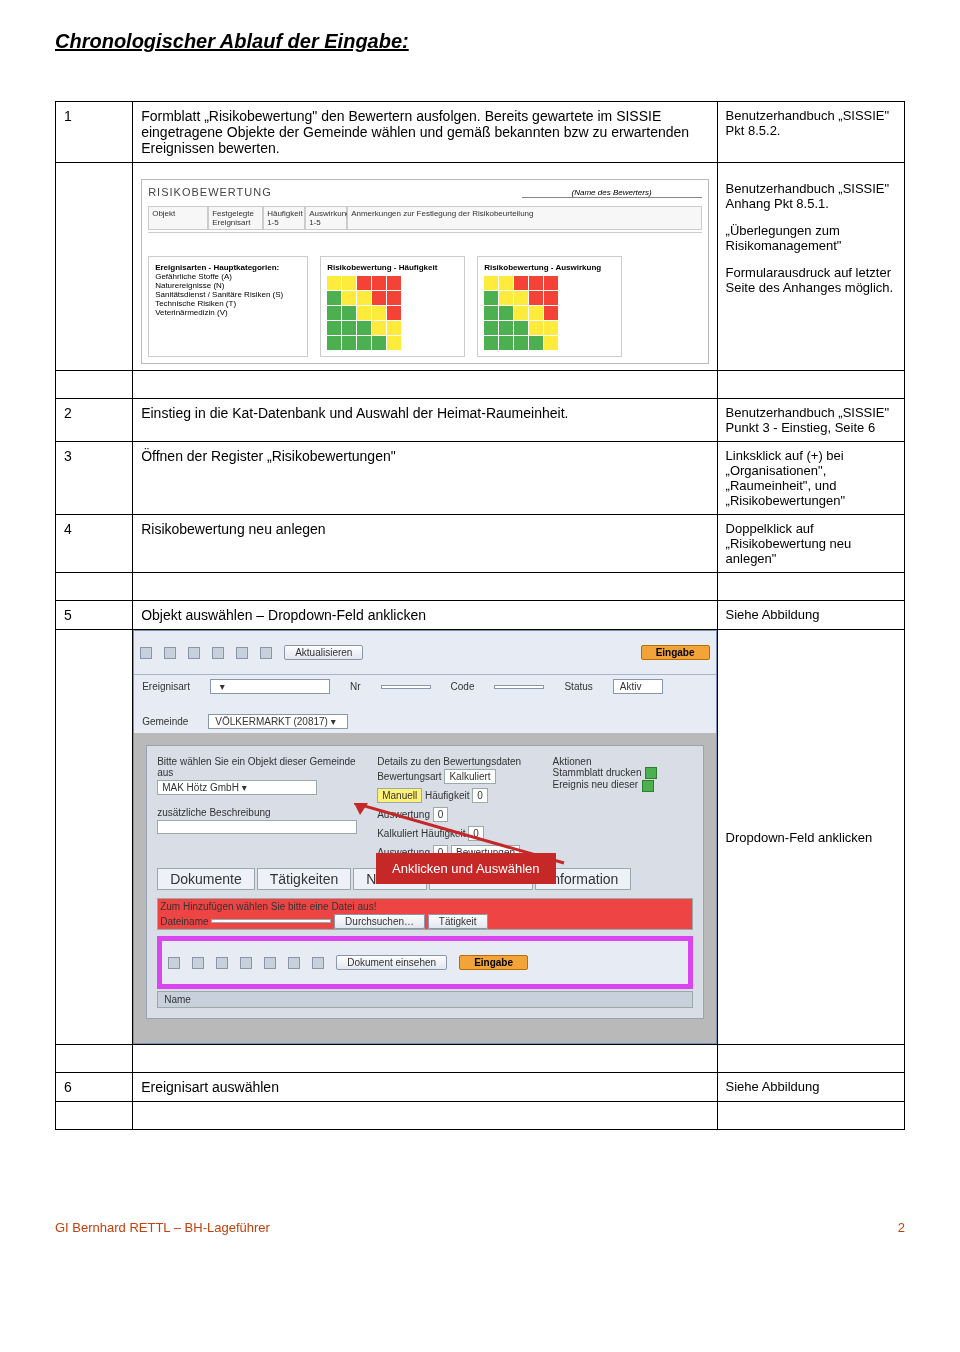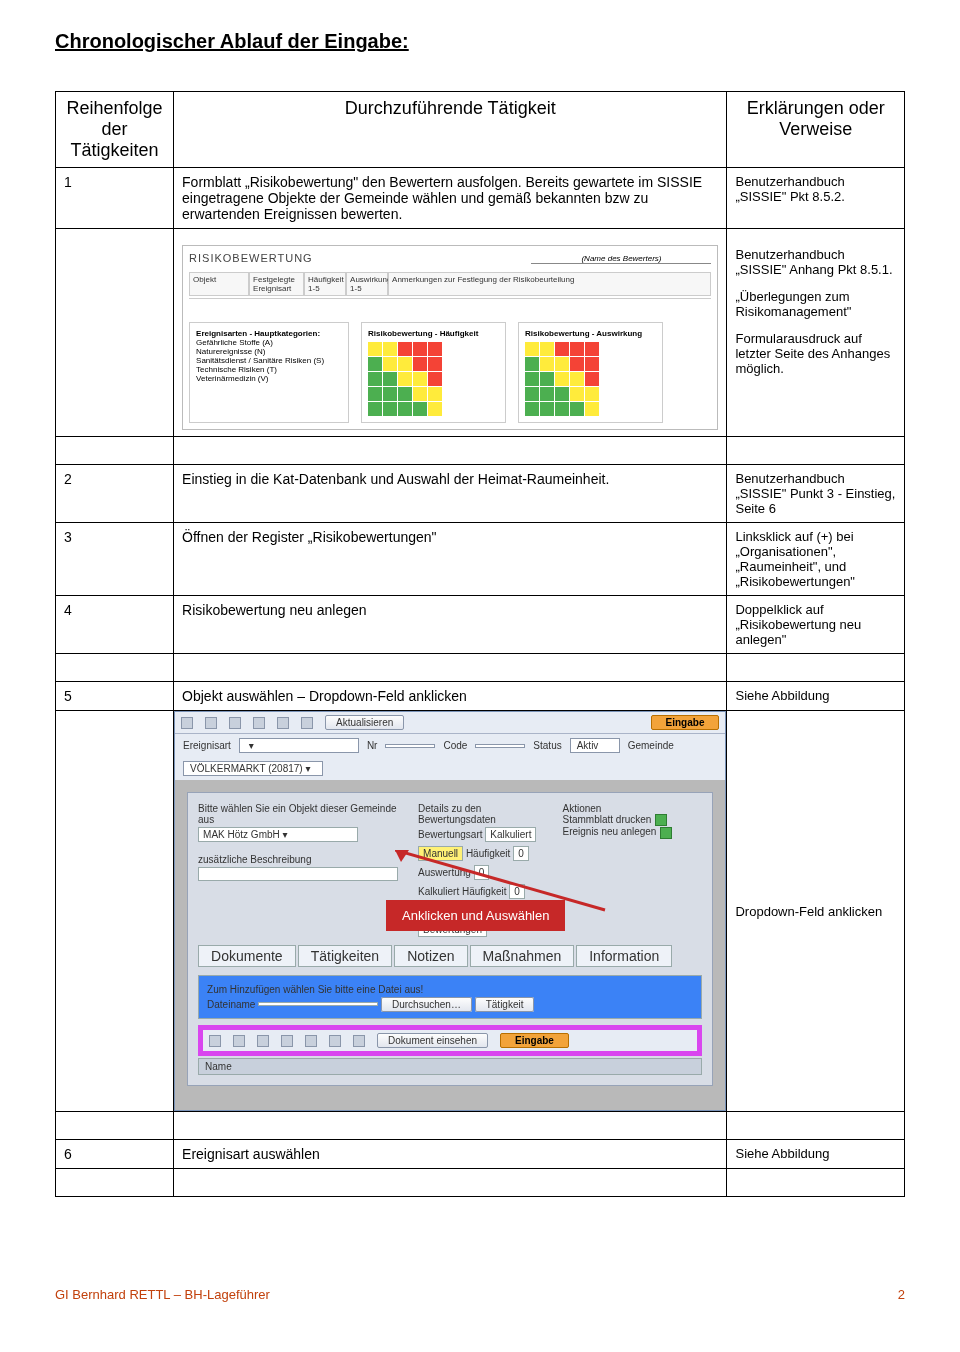--- a/index.html
+++ b/index.html
@@ -9,21 +9,22 @@
     width: 960px;
     margin: 0 auto;
     padding: 30px 55px 20px 55px;
     font-size: 14px;
     color: #000;
   }
   .page-title {
     font-size: 20px;
     font-weight: bold;
     text-decoration: underline;
-    margin-bottom: 38px;
+    margin-bottom: 48px;
+    font-style: italic;
   }
   table.main {
     width: 100%;
     border-collapse: collapse;
     font-size: 14px;
   }
   table.main td, table.main th {
     border: 1px solid #000;
     padding: 6px 8px;
     vertical-align: top;
@@ -65,37 +66,37 @@
   .app-shot {
     border: 1px solid #7a93b8;
     background: #dde4ee;
     font-size: 10px;
     color: #333;
     padding: 0;
   }
   .toolbar {
     background: #e7ecf4;
     border-bottom: 1px solid #aab4c8;
-    padding: 3px 6px;
+    padding: 14px 6px;
     display: flex; align-items: center; gap: 12px;
   }
   .ico { display: inline-block; width: 12px; height: 12px; background: #c8d0dc; border: 1px solid #8a96aa; }
   .btn {
     background: linear-gradient(#fdfdfd,#e2e6ee);
     border: 1px solid #8a96aa; border-radius: 2px;
     padding: 1px 10px; font-size: 10px;
   }
   .tabbtn {
     background: #f2a33a; color: #000;
     border: 1px solid #b86f00; border-radius: 2px;
     padding: 1px 14px; font-size: 10px; font-weight: bold;
   }
   .fieldrow {
     background: #e7ecf4; padding: 4px 8px;
-    display: flex; align-items: center; gap: 8px; flex-wrap: wrap;
+    display: flex; align-items: center; gap: 20px; flex-wrap: wrap;
   }
   .fld {
     background: #fff; border: 1px solid #8a96aa; padding: 1px 6px;
     font-size: 10px; min-width: 50px; display: inline-block;
   }
   .lbl { font-size: 10px; color: #333; }
   .workarea {
     background: #b9b9b9; padding: 12px 12px 24px 12px; position: relative;
   }
   .panel {
@@ -107,21 +108,21 @@
     background: #fff; border: 1px solid #9aa; padding: 1px 4px; font-size: 10px; margin: 2px 0; display: inline-block;
   }
   .yellow { background: #fff176; }
   .tabstrip {
     display: flex; gap: 2px; padding: 6px 0 0 0;
   }
   .tab {
     background: #eef2f8; border: 1px solid #9aa; padding: 2px 12px; font-size: 14px;
   }
   .hint {
-    background: #3b82f6; border: 1px solid #9aa; margin-top: 8px; padding: 8px; font-size: 10px;
+    background: #ef4444; border: 1px solid #9aa; margin-top: 8px; padding: 2px; font-size: 10px;
   }
   .callout {
     position: absolute; right: 160px; top: 120px;
     background: #c62828; color: #fff; padding: 8px 16px; font-size: 13px;
   }
   .arrow {
     position: absolute; left: 220px; top: 70px; width: 220px; height: 70px;
   }
   .green-ico { display:inline-block;width:12px;height:12px;background:#4caf50;border:1px solid #2e7d32;margin-left:4px;vertical-align:middle;}
   .footer {
@@ -130,25 +131,20 @@
     font-size: 13px; color: #c2410c;
   }
 </style>
 </head>
 <body>
 
 <div class="page-title">Chronologischer Ablauf der Eingabe:</div>
 
 <table class="main">
   <tbody>
-      <tr>
-    <th class="headcell-small">Reihenfolge der Tätigkeiten</th>
-    <th>Durchzuführende Tätigkeit</th>
-    <th>Erklärungen oder Verweise</th>
-  </tr>
 
   <tr>
     <td class="col-num">1</td>
     <td class="col-act">Formblatt „Risikobewertung" den Bewertern ausfolgen. Bereits gewartete im SISSIE eingetragene Objekte der Gemeinde wählen und gemäß bekannten bzw zu erwartenden Ereignissen bewerten.</td>
     <td class="col-exp">Benutzerhandbuch „SISSIE" Pkt 8.5.2.</td>
   </tr>
 
   <tr>
     <td class="col-num"></td>
     <td class="col-act">
@@ -316,21 +312,21 @@
               </div>
               <div class="col">
                 <div class="lbl">Details zu den Bewertungsdaten</div>
                 <div><span class="lbl">Bewertungsart</span> <span class="minifld">Kalkuliert</span></div>
                 <div><span class="minifld yellow">Manuell</span> <span class="lbl">Häufigkeit</span> <span class="minifld">0</span> <span class="lbl">Auswertung</span> <span class="minifld">0</span></div>
                 <div><span class="lbl">Kalkuliert</span> <span class="lbl">Häufigkeit</span> <span class="minifld">0</span> <span class="lbl">Auswertung</span> <span class="minifld">0</span> <span class="minifld">Bewertungen</span></div>
               </div>
               <div class="col" style="flex:0 0 140px">
                 <div class="lbl">Aktionen</div>
                 <div><span class="lbl">Stammblatt drucken</span><span class="green-ico"></span></div>
-                <div><span class="lbl">Ereignis neu anlegen</span><span class="green-ico"></span></div>
+                <div><span class="lbl">Ereignis neu dieser</span><span class="green-ico"></span></div>
               </div>
             </div>
             <div class="tabstrip">
               <span class="tab">Dokumente</span>
               <span class="tab">Tätigkeiten</span>
               <span class="tab">Notizen</span>
               <span class="tab">Maßnahmen</span>
               <span class="tab">Information</span>
             </div>
             <div class="hint">

